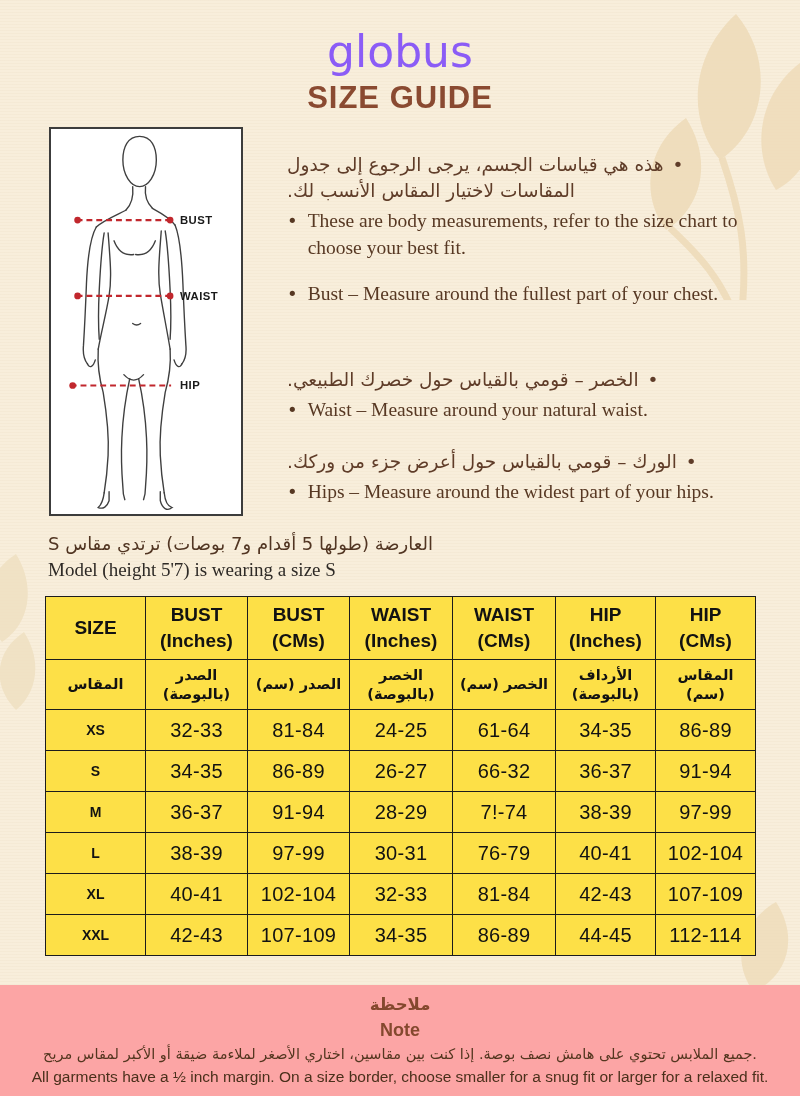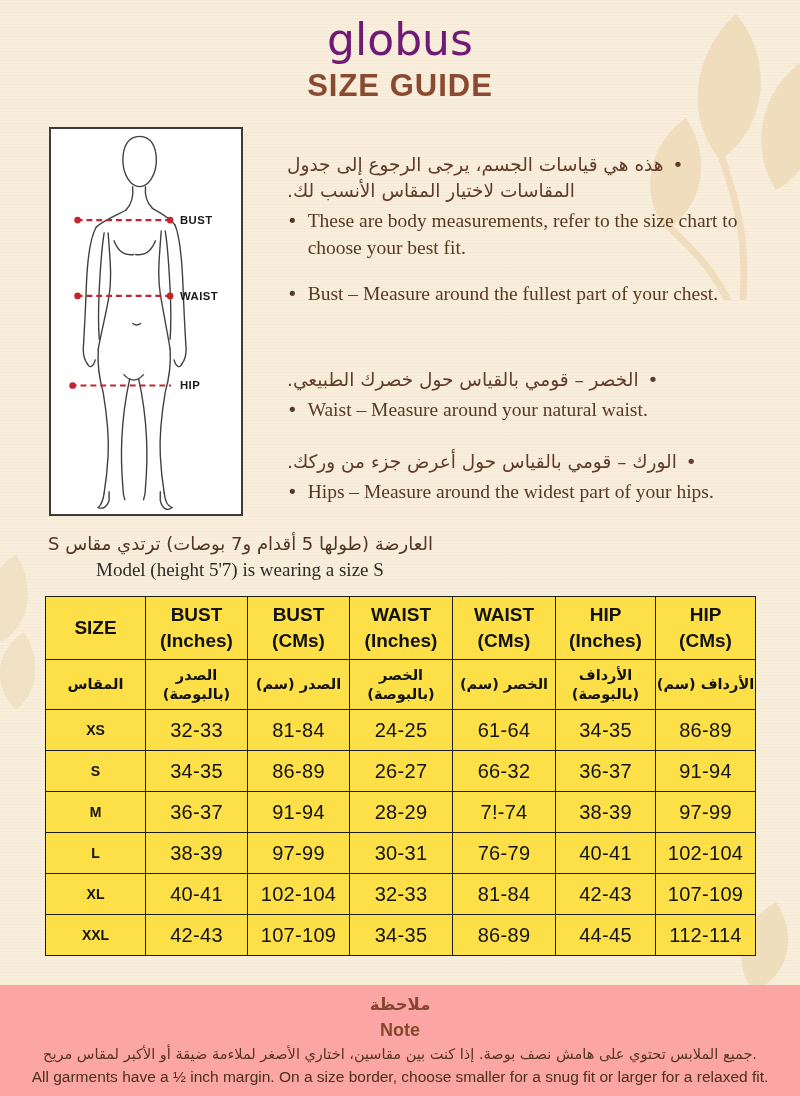--- a/index.html
+++ b/index.html
@@ -8,21 +8,21 @@
     position:relative;
     width:800px; height:1096px;
     background:#f8eedb;
     background-image:repeating-linear-gradient(0deg, rgba(205,180,140,.07) 0 1px, rgba(0,0,0,0) 1px 3px);
     font-family:"DejaVu Sans", sans-serif;
     color:#5f3c28;
     overflow:hidden;
   }
   .decor { position:absolute; pointer-events:none; }
   .header { position:absolute; top:16px; left:0; width:100%; text-align:center; }
-  .logo { font-family:"DejaVu Sans", sans-serif; font-size:44px; font-weight:500; color:#701a75; letter-spacing:0px; line-height:48px; }
+  .logo { font-family:"DejaVu Sans", sans-serif; font-size:44px; font-weight:500; color:#8b5cf6; letter-spacing:0px; line-height:48px;margin-top:12px; }
   .page-title { font-family:"Liberation Sans", sans-serif; font-size:31px; font-weight:700; color:#8a4a31; letter-spacing:1px; line-height:36px; margin-top:4px; }
 
   .figure-box { position:absolute; left:49px; top:127px; width:194px; height:389px; background:#ffffff; border:2px solid #3c3c3c; }
   .figure-box svg { display:block; width:100%; height:100%; }
 
   .bullets { position:absolute; left:287px; top:0; width:458px; }
   .b-group { position:absolute; left:0; width:458px; }
   .b-ar-wrap { width:458px; }
   .b-ar {
     display:inline-block; max-width:458px;
@@ -34,21 +34,21 @@
   .b-en {
     display:flex; gap:10px; margin-top:3px;
     font-family:"Liberation Serif", serif;
     font-size:19.5px; line-height:27px; color:#573823;
   }
   .b-en .dot { font-family:"DejaVu Sans", sans-serif; font-size:18px; line-height:27px; }
   .b-en .txt { flex:1; }
 
   .model-block { position:absolute; left:48px; top:531px; width:420px; }
   .model-ar { direction:rtl; text-align:left; font-size:18px; line-height:25px; color:#513522; font-family:"DejaVu Sans", sans-serif; }
-  .model-en { font-family:"Liberation Serif", serif; font-size:19px; line-height:25px; color:#2e2a26; margin-top:1px;margin-left:48px; }
+  .model-en { font-family:"Liberation Serif", serif; font-size:19px; line-height:25px; color:#2e2a26; margin-top:1px; }
 
   table.size-table {
     position:absolute; left:45px; top:596px; width:710px;
     border-collapse:collapse; background:#fde047; table-layout:fixed;
   }
   table.size-table td {
     border:1.5px solid #1c1c1c;
     text-align:center; vertical-align:middle;
     white-space:pre-line;
     color:#121212;
@@ -221,21 +221,21 @@
       <tr>
         <td class="h-ar">المقاس</td>
         <td class="h-ar">الصدر
 (بالبوصة)</td>
         <td class="h-ar">الصدر (سم)</td>
         <td class="h-ar">الخصر
 (بالبوصة)</td>
         <td class="h-ar">الخصر (سم)</td>
         <td class="h-ar">الأرداف
 (بالبوصة)</td>
-        <td class="h-ar">الأرداف (سم)</td>
+        <td class="h-ar">المقاس (سم)</td>
       </tr>
       <tr>
         <td class="c-size">XS</td>
         <td class="c-val">32-33</td>
         <td class="c-val">81-84</td>
         <td class="c-val">24-25</td>
         <td class="c-val">61-64</td>
         <td class="c-val">34-35</td>
         <td class="c-val">86-89</td>
       </tr>

